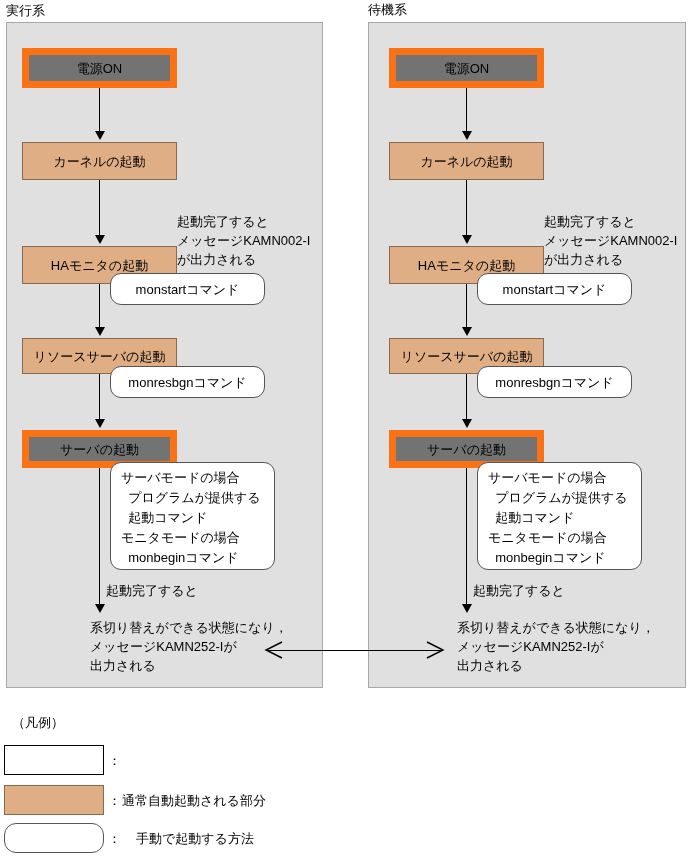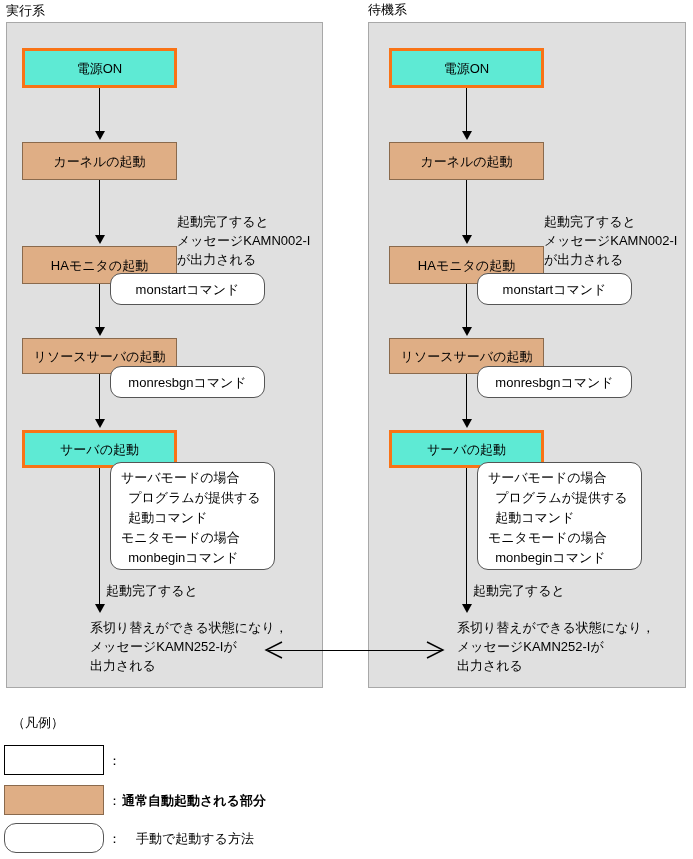--- a/index.html
+++ b/index.html
@@ -33,28 +33,28 @@
   
   .panel {
     background: #e0e0e0;
     border: 1px solid #a8a8a8;
     box-sizing: border-box;
   }
 
   
   .node {
     box-sizing: border-box;
-    border: 3px solid #f97316;
+    border: 7px solid #f97316;
     display: flex;
     align-items: center;
     justify-content: center;
     font-size: 13px;
     line-height: 15px;
     white-space: nowrap;
-    background: #5eead4;
+    background: #737373;
   }
   .node.auto {
     background: #dfae85;
     border: 1px solid #8a6a4d;
   }
 
   
   .bubble {
     box-sizing: border-box;
     background: #ffffff;
@@ -225,19 +225,19 @@
     <polyline points="7,4 23,12 7,20" fill="none" stroke="#000000" stroke-width="1.4"></polyline>
   </svg>
 
   <div class="abs legend-title" style="left:12px; top:715px;">（凡例）</div>
 
   <div class="abs legend-swatch" style="left:4px; top:745px; width:100px; height:30px;"></div>
   <div class="abs legend-label" style="left:108px; top:753px;">：</div>
 
   <div class="abs legend-swatch auto" style="left:4px; top:785px; width:100px; height:30px;"></div>
   <div class="abs legend-label" style="left:108px; top:793px;">：</div>
-  <div class="abs legend-label" style="left:122px; top:793px;font-weight:bold;">通常自動起動される部分</div>
+  <div class="abs legend-label" style="left:122px; top:793px;">通常自動起動される部分</div>
 
   <div class="abs legend-swatch rounded" style="left:4px; top:823px; width:100px; height:30px;"></div>
   <div class="abs legend-label" style="left:108px; top:831px;">：</div>
   <div class="abs legend-label" style="left:136px; top:831px;">手動で起動する方法</div>
 
 </div>
 
 </body></html>

